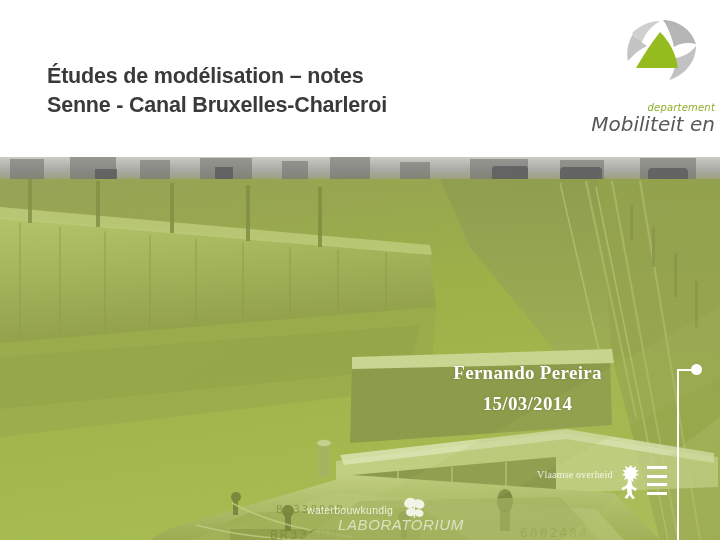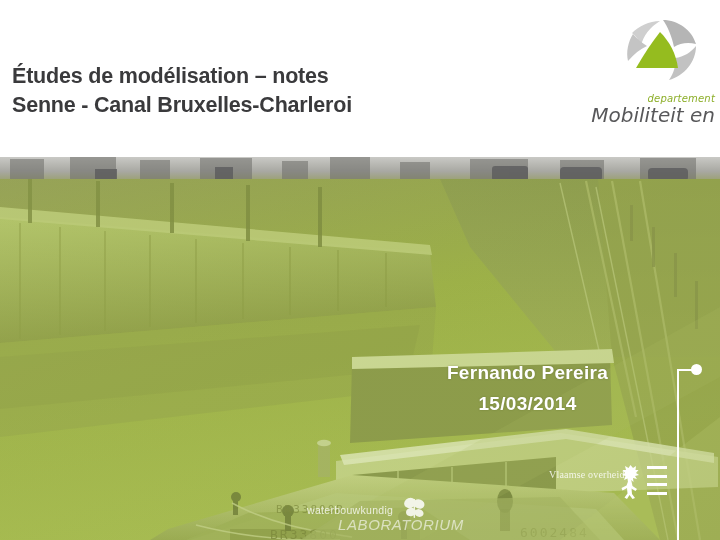--- a/index.html
+++ b/index.html
@@ -33,41 +33,42 @@
     width: 470px;
   }
   .title-line {
     font-family: "Liberation Sans", sans-serif;
     font-weight: bold;
     font-size: 21.5px;
     line-height: 29px;
     color: #3a3a3c;
     letter-spacing: -0.2px;
     white-space: pre;
+    margin-left: 35px;
   }
 
   
   .dept-logo {
     position: absolute;
     left: 570px;
     top: 18px;
     width: 145px;
     height: 118px;
   }
   .dept-mark {
     position: absolute;
     left: 56px;
     top: 0px;
     width: 72px;
     height: 68px;
   }
   .dept-text {
     position: absolute;
     left: 0px;
-    top: 74px;
+    top: 83px;
     width: 145px;
     text-align: right;
   }
   .dept-sub {
     font-family: "DejaVu Sans", sans-serif;
     font-style: italic;
     font-size: 10px;
     color: #8cae28;
     line-height: 14px;
     letter-spacing: 0.2px;
@@ -104,21 +105,21 @@
   
   .speaker {
     position: absolute;
     left: 400px;
     top: 357px;
     width: 255px;
     text-align: center;
     z-index: 30;
   }
   .speaker div {
-    font-family: Liberation Sans, sans-serif;
+    font-family: Liberation Serif, serif;
     font-weight: bold;
     font-size: 19px;
     line-height: 31px;
     color: #ffffff;
     letter-spacing: 0.3px;
     text-shadow: 0 0 2px rgba(60,70,20,0.35);
   }
 
   
   .decor-line {
@@ -154,21 +155,21 @@
   .vo {
     position: absolute;
     left: 537px;
     top: 463px;
     width: 130px;
     height: 40px;
     z-index: 30;
   }
   .vo-text {
     position: absolute;
-    left: 12px;
+    left: 0px;
     top: 6px;
     font-family: "Liberation Serif", serif;
     font-size: 10px;
     color: #ffffff;
     opacity: 0.82;
     letter-spacing: 0.2px;
     white-space: nowrap;
   }
   .vo-lion {
     position: absolute;

